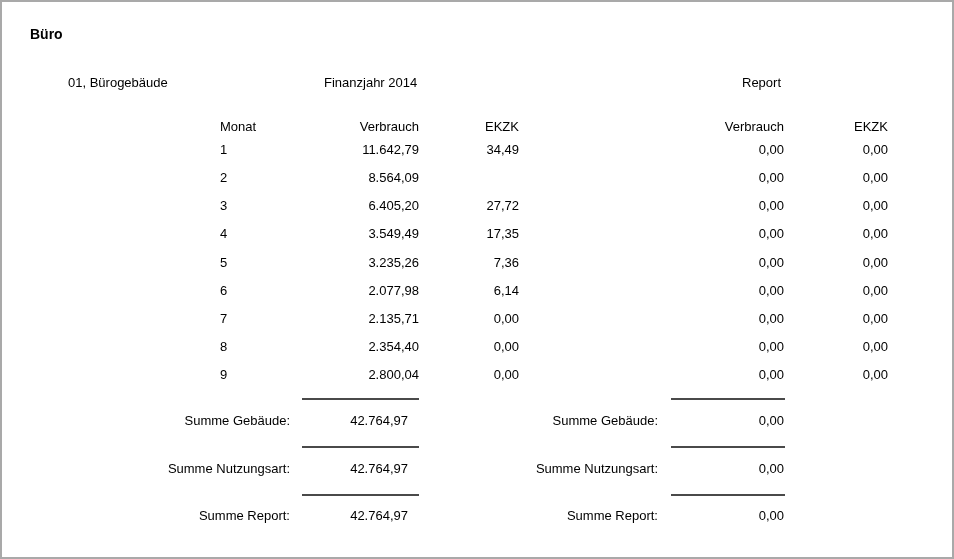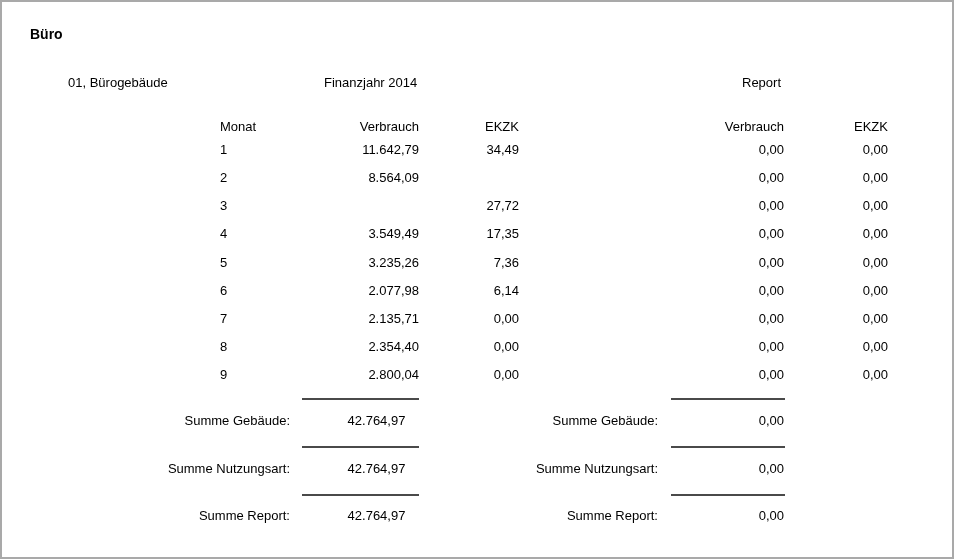--- a/index.html
+++ b/index.html
@@ -77,21 +77,21 @@
     position: absolute;
     left: 0;
     width: 100%;
     height: 16px;
     line-height: 13px;
   }
   .t1 { top: 412px; }
   .t2 { top: 460px; }
   .t3 { top: 507px; }
   .total-label-l { position: absolute; left: 90px;  width: 198px; text-align: right; }
-  .total-value-l { position: absolute; left: 316px; width: 117px; text-align: center; }
+  .total-value-l { position: absolute; left: 289px; width: 117px; text-align: right; }
   .total-label-r { position: absolute; left: 458px; width: 198px; text-align: right; }
   .total-value-r { position: absolute; left: 668px; width: 114px; text-align: right; }
 </style>
 </head>
 <body>
 
 <div class="page">
 
   <div class="abs report-title">Büro</div>
 
@@ -116,20 +116,21 @@
 
   <div class="row">
     <div class="cell c-month">2</div>
     <div class="cell c-fjv">8.564,09</div>
     <div class="cell c-vjv">0,00</div>
     <div class="cell c-vje">0,00</div>
   </div>
 
   <div class="row">
     <div class="cell c-month">3</div>
+    <div class="cell c-fjv">6.405,20</div>
     <div class="cell c-fje">27,72</div>
     <div class="cell c-vjv">0,00</div>
     <div class="cell c-vje">0,00</div>
   </div>
 
   <div class="row">
     <div class="cell c-month">4</div>
     <div class="cell c-fjv">3.549,49</div>
     <div class="cell c-fje">17,35</div>
     <div class="cell c-vjv">0,00</div>

